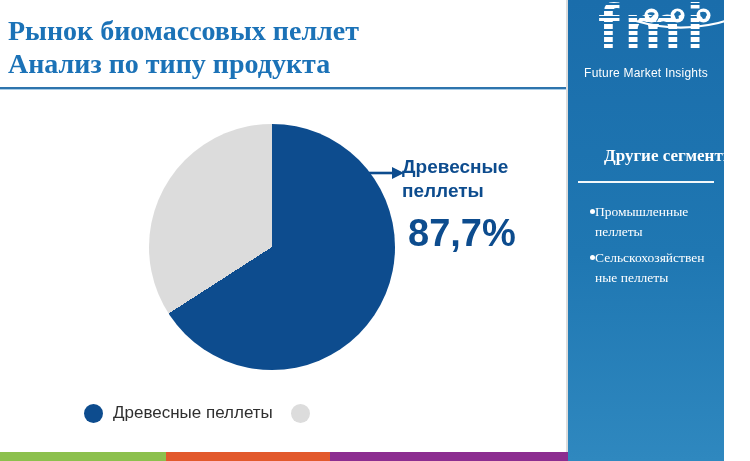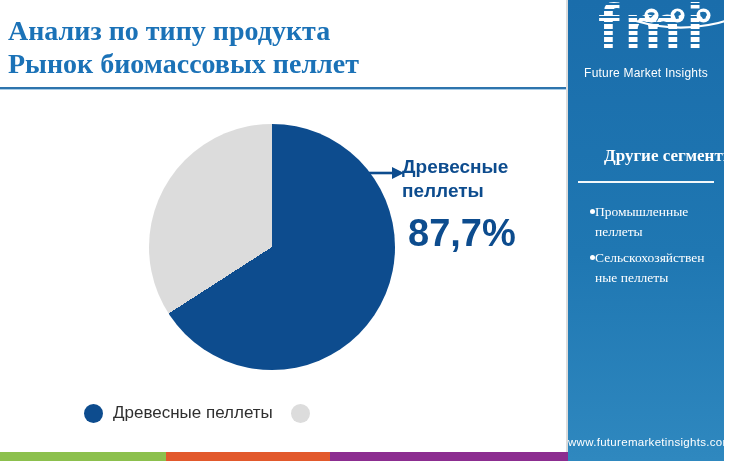--- a/index.html
+++ b/index.html
@@ -58,22 +58,22 @@
   .bullet-dot{width:5px;height:5px;border-radius:50%;background:#fff;flex:0 0 auto;margin-top:7px;}
   .side-url{position:absolute;bottom:13px;left:0;width:100%;text-align:center;
             font-size:11.5px;letter-spacing:0.3px;color:#fff;text-decoration:none;display:block;}
 </style>
 </head>
 <body>
 
 <div class="stage">
 
   <div class="title">
+    <div>Рынок биомассовых пеллет</div>
     <div>Анализ по типу продукта</div>
-    <div>Рынок биомассовых пеллет</div>
   </div>
   <div class="title-rule"></div>
 
   <div class="pie" style="background: conic-gradient(rgb(13, 76, 142) 0%, rgb(13, 76, 142) 65.9%, rgb(220, 220, 220) 65.9%, rgb(220, 220, 220) 100%);"></div>
 
   <svg class="callout-arrow" width="40" height="18" viewBox="0 0 40 18">
     <line x1="3" y1="9" x2="27" y2="9" stroke="#0d4c8e" stroke-width="2.6"></line>
     <polygon points="26,3 38,9 26,15" fill="#0d4c8e"></polygon>
   </svg>
   <div class="callout-label">Древесные пеллеты</div>
@@ -125,16 +125,15 @@
       <li>
         <span class="bullet-dot"></span>
         <span>Промышленные пеллеты</span>
       </li>
       <li>
         <span class="bullet-dot"></span>
         <span>Сельскохозяйствен ные пеллеты</span>
       </li>
     </ul>
 
-    <a class="side-url" href="#">www.futuremarketinsights.com</a>
   </div>
 
 </div>
 
 </body></html>

